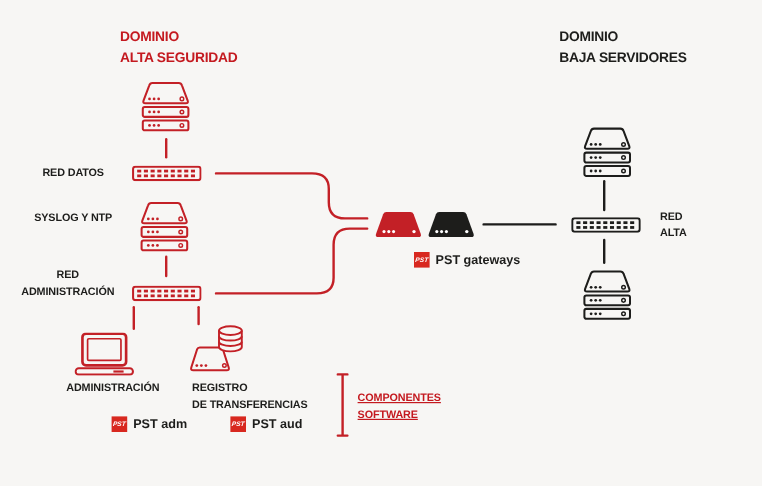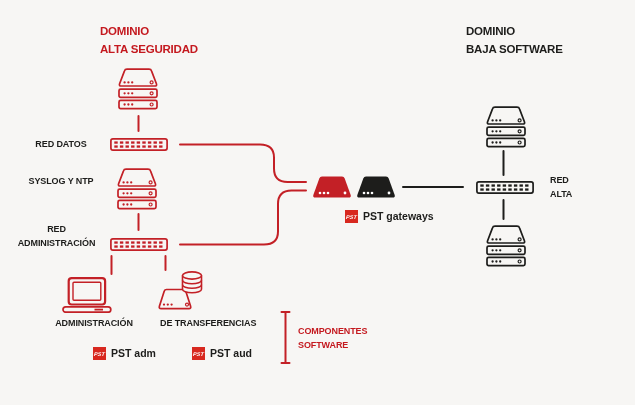--- a/index.html
+++ b/index.html
@@ -11,22 +11,22 @@
   .canvas{position:relative;width:635px;height:405px;background:var(--background);overflow:hidden;}
   .abs{position:absolute;}
   .red{color:var(--red);}
   .black{color:var(--black);}
   .title{font-size:11.5px;font-weight:bold;line-height:18px;letter-spacing:-0.2px;white-space:nowrap;}
   .title.hi{color:var(--red-text);}
   .title.lo{color:var(--black);}
   .lbl{font-size:9px;font-weight:bold;line-height:13.5px;letter-spacing:-0.1px;color:var(--black);white-space:nowrap;}
   .lbl.r{text-align:center;}
   .lbl.c{text-align:center;}
-  .lbl.redtxt{color:var(--red-text);}
-  .pst-row{display:flex;gap:5px;padding-left:32px;}
+  .lbl.redtxt{color:var(--red-text);text-decoration:underline;}
+  .pst-row{display:flex;align-items:center;gap:5px;padding-left:32px;}
   .pst-lbl{font-size:10.5px;font-weight:bold;color:var(--black);white-space:nowrap;}
   .pst-badge{width:13px;height:13px;background:var(--badge-red);display:flex;align-items:center;justify-content:center;flex:0 0 13px;}
   .pst-badge span{color:var(--white);font-size:5.5px;font-weight:bold;font-style:italic;letter-spacing:0;transform:skewX(-6deg);}
   svg{display:block;}
   .overlay{position:absolute;left:0;top:0;pointer-events:none;}
 </style>
 </head>
 <body>
 
 <div class="canvas">
@@ -154,20 +154,21 @@
         <circle cx="14.6" cy="34.6" r="1.15"></circle>
     </g>
     <circle cx="30" cy="34.6" r="1.5" fill="none" stroke="currentColor" stroke-width="1.2"></circle>
     <path d="M25.5 5.5 V19.2 A9.5 3.6 0 0 0 44.5 19.2 V5.5" fill="var(--background)" stroke="currentColor" stroke-width="1.6"></path>
     <path d="M25.5 10.2 A9.5 3.6 0 0 0 44.5 10.2 M25.5 14.7 A9.5 3.6 0 0 0 44.5 14.7" fill="none" stroke="currentColor" stroke-width="1.6"></path>
     <ellipse cx="35" cy="5.5" rx="9.5" ry="3.6" fill="var(--background)" stroke="currentColor" stroke-width="1.6"></ellipse>
   </svg>
 
   <div class="abs lbl c" style="left:38px;top:317px;width:112px">ADMINISTRACIÓN</div>
   <div class="abs lbl" style="left:160px;top:317px">
+    <div>REGISTRO</div>
     <div>DE TRANSFERENCIAS</div>
   </div>
 
   <div class="abs pst-row" style="left:61px;top:347px">
     <div class="pst-badge">
         <span>PST</span>
       </div>
     <div class="pst-lbl">PST adm</div>
   </div>
   <div class="abs pst-row" style="left:160px;top:347px">
@@ -191,21 +192,21 @@
     <div class="pst-lbl">PST gateways</div>
   </div>
 
   <div class="abs lbl redtxt" style="left:298px;top:325px">
     <div>COMPONENTES</div>
     <div>SOFTWARE</div>
   </div>
 
   <div class="abs title lo" style="left:466px;top:22px">
     <div>DOMINIO</div>
-    <div>BAJA SOFTWARE</div>
+    <div>BAJA SERVIDORES</div>
   </div>
 
   <svg class="abs black" style="left:484px;top:105px" width="44" height="44" viewBox="0 0 44 44">
       <use href="#sym-stack"></use>
     </svg>
   <svg class="abs black" style="left:476px;top:181px" width="58" height="13" viewBox="0 0 58 13">
       <use href="#sym-switch"></use>
     </svg>
   <div class="abs lbl" style="left:550px;top:174px">
     <div>RED</div>

